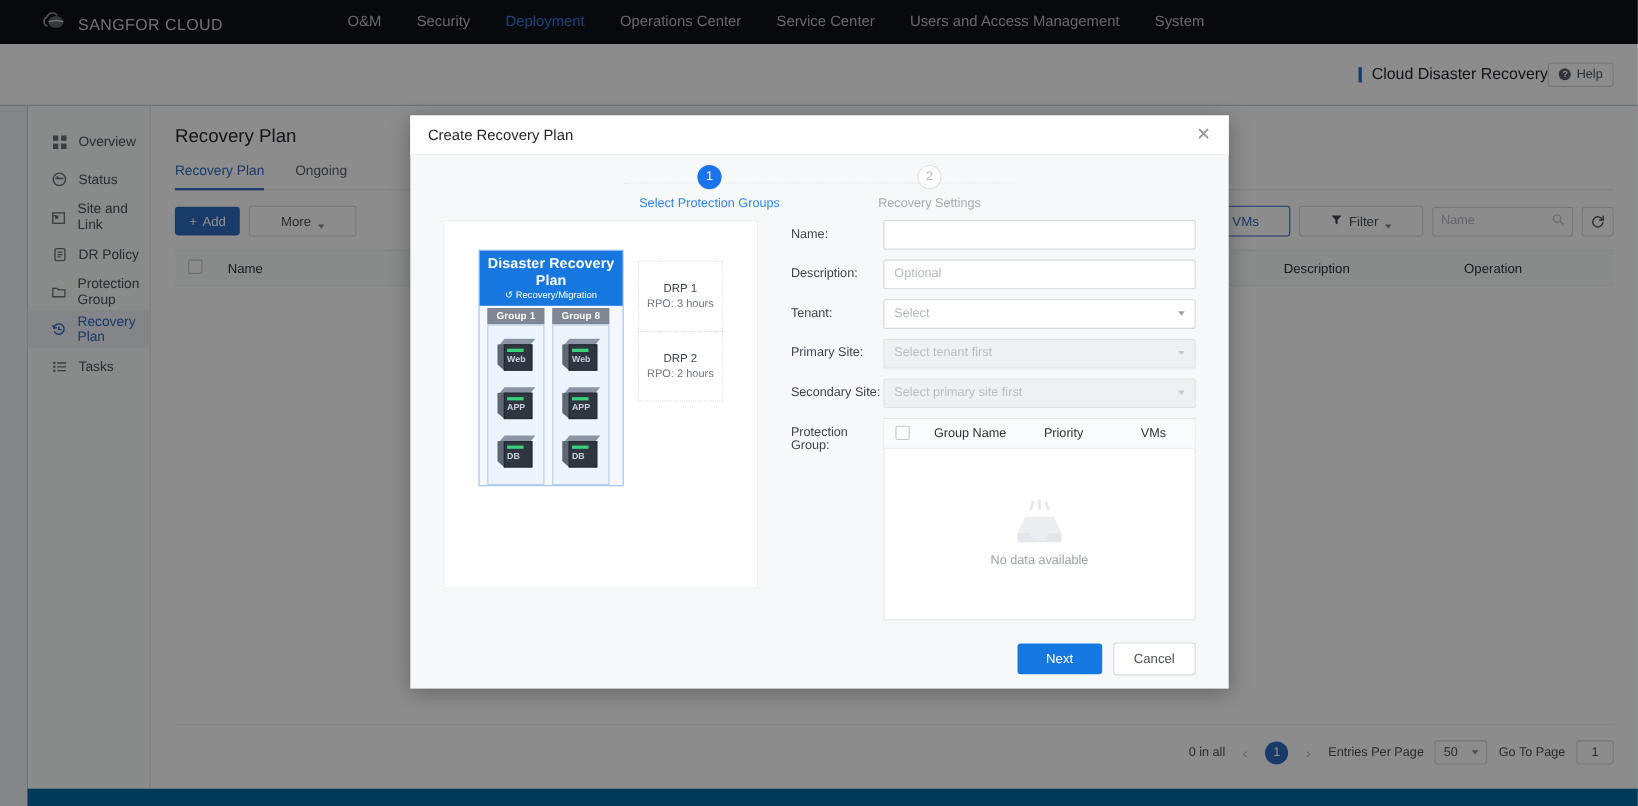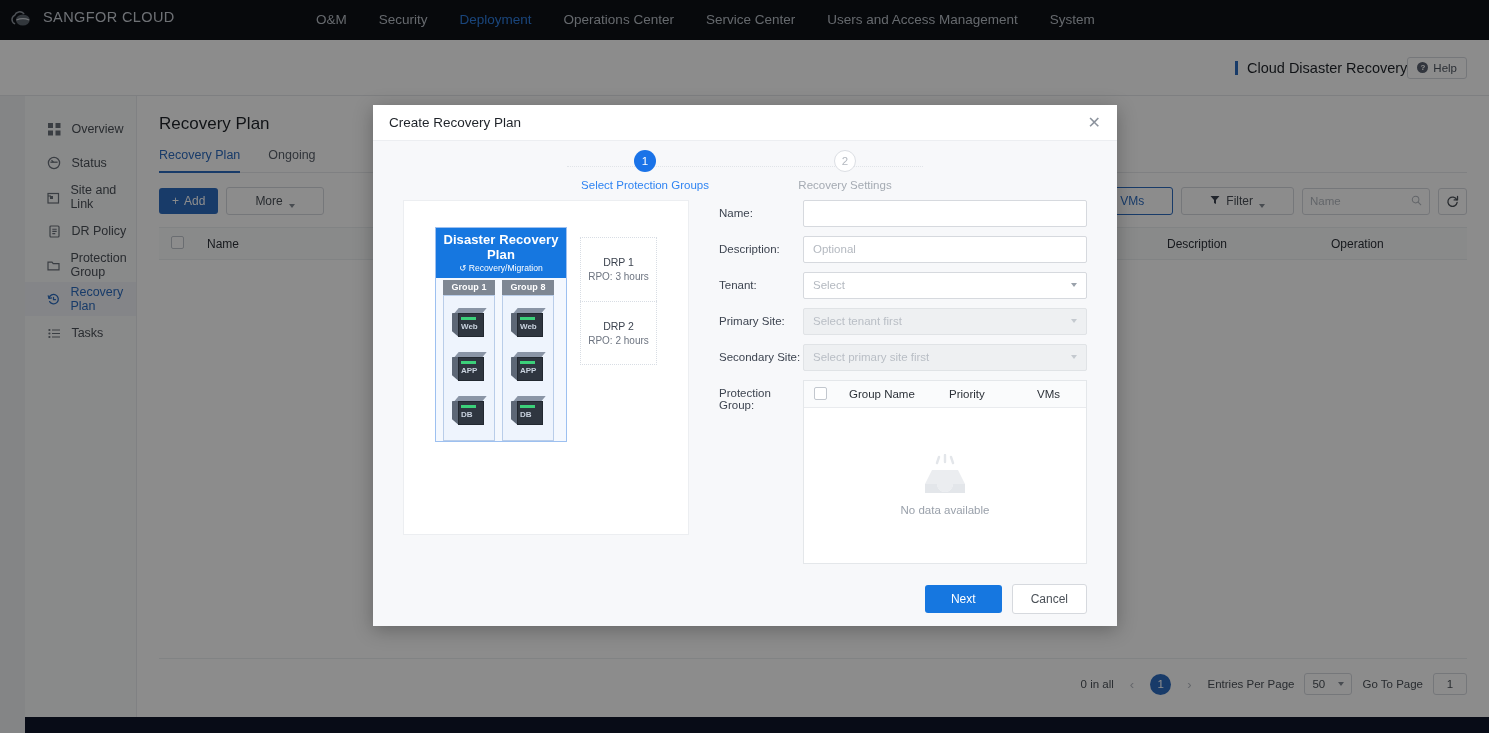--- a/index.html
+++ b/index.html
@@ -10,21 +10,21 @@
     overflow: hidden;
   }
   .app { position: relative; width: 1489px; height: 733px; background: #ffffff; }
 
   
   .topnav {
     position: absolute; top: 0; left: 0; width: 1489px; height: 40px;
     background: #0d1117; display: flex; align-items: center;
     z-index: 5;
   }
-  .brand { display: flex; align-items: flex-start; padding-left: 8px; width: 300px; }
+  .brand { display: flex; align-items: flex-end; padding-left: 36px; width: 300px; }
   .brand-logo { width: 26px; height: 22px; margin-right: 9px; }
   .brand-text { color: #c9ced6; font-size: 14.5px; letter-spacing: .4px; }
   .nav-items { display: flex; align-items: center; gap: 0px; flex: 1; }
   .nav-item {
     color: #b9bfc7; font-size: 13.5px; padding: 0 16px; line-height: 40px;
     cursor: pointer; white-space: nowrap;
   }
   .nav-item.active { color: #2f7ee0; }
   .nav-right { display: flex; align-items: center; padding-right: 14px; gap: 0; }
   .console-select { color: #c2c7cf; font-size: 13px; display: flex; align-items: center; cursor: pointer; }
@@ -57,21 +57,21 @@
     display: flex; align-items: center; gap: 5px;
     border: 1px solid #d6d9de; border-radius: 3px;
     padding: 4px 9px; font-size: 11.5px; color: #4e5560; background: #fff; cursor: pointer;
   }
   .help-dot {
     width: 11px; height: 11px; border-radius: 50%; background: #5a6270;
     color: #fff; font-size: 8px; line-height: 11px; text-align: center; font-weight: bold;
   }
 
   
-  .body-area { position: absolute; top: 96px; left: 0; width: 1489px; height: 637px; display: flex; background:#0f172a; }
+  .body-area { position: absolute; top: 96px; left: 0; width: 1489px; height: 637px; display: flex; background:#0369a1; }
   .spacer-left { width: 40px; background: #f0f2f5; }
   .sidebar {
     width: 175px; background: #fafbfc; border-right: 1px solid #eaecef;
     padding-top: 16px; height: 621px;
   }
   .side-item {
     display: flex; align-items: center; height: 34px; padding-left: 22px;
     font-size: 12.5px; color: #4b5158; cursor: pointer; gap: 10px;
   }
   .side-item.active { color: #2d6cc0; background: #f0f3f7; }

